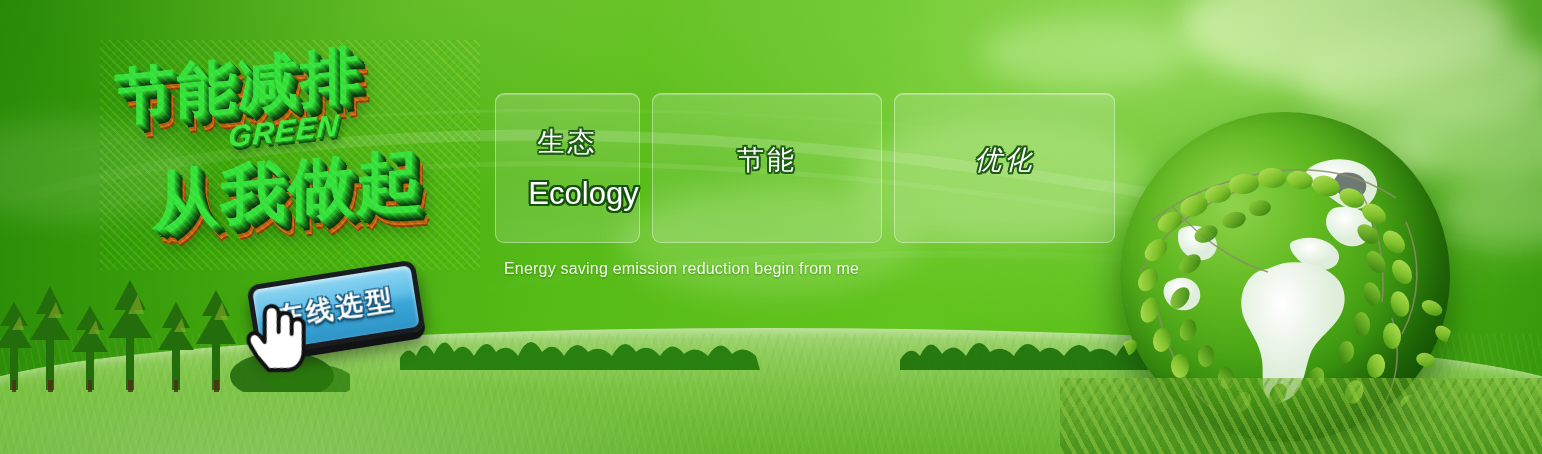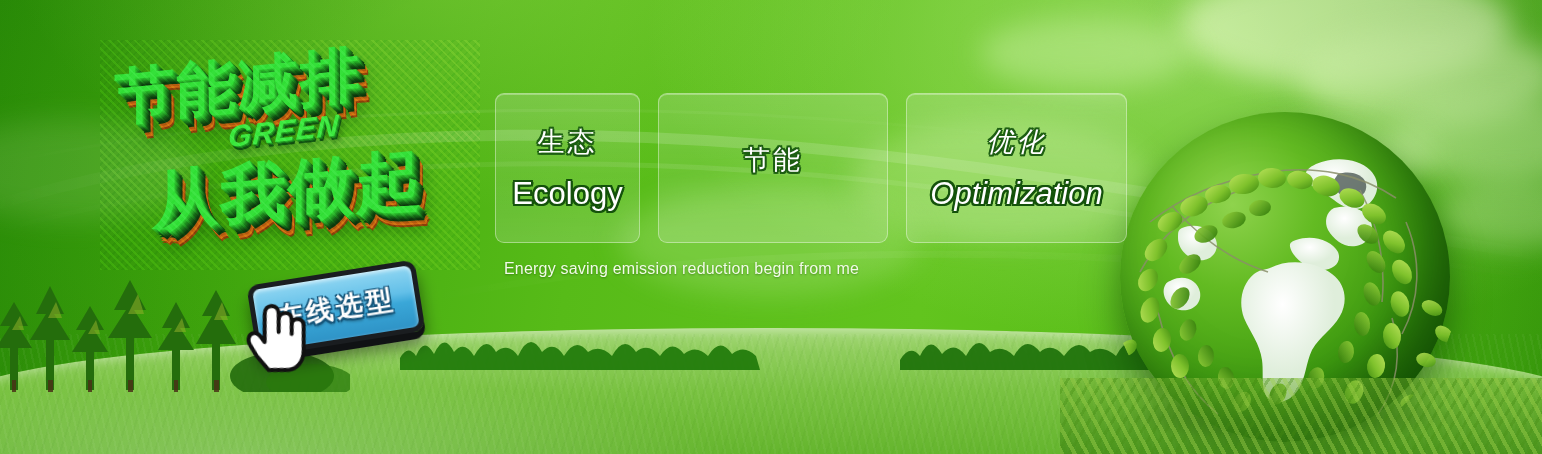--- a/index.html
+++ b/index.html
@@ -135,41 +135,42 @@
     box-shadow:0 7px 0 #101214, 0 12px 16px rgba(0,0,0,.45), inset 0 2px 4px rgba(255,255,255,.65);
     display:flex;align-items:center;justify-content:center;
   }
   .btn-online span{
     font-size:27px;font-weight:bold;color:#ffffff;letter-spacing:3px;
     text-shadow:-1.5px -1.5px 0 #15557a,1.5px -1.5px 0 #15557a,-1.5px 1.5px 0 #15557a,1.5px 1.5px 0 #15557a, 0 3px 3px rgba(0,0,0,.4);
   }
   .cursor-hand{position:absolute;left:-12px;top:18px;width:66px;height:74px;transform:rotate(9deg);}
 
   
-  .cards{position:absolute;left:495px;top:93px;width:626px;height:148px;display:flex;gap:18px;}
+  .cards{position:absolute;left:495px;top:93px;width:626px;height:148px;display:flex;gap:12px;}
   .card{
     flex:0 0 auto;height:148px;border-radius:9px;
     border:1px solid rgba(255,255,255,.38);
     background:linear-gradient(180deg, rgba(255,255,255,.17) 0%, rgba(255,255,255,.10) 55%, rgba(255,255,255,.16) 100%);
     display:flex;flex-direction:column;align-items:center;justify-content:center;
     box-shadow:inset 0 1px 0 rgba(255,255,255,.30);
   }
   .card.w1{width:143px;}
   .card.w2{width:228px;}
   .card.w3{width:219px;font-style:italic;}
   .card-cn{
     font-size:27px;color:#ffffff;font-weight:normal;letter-spacing:3px;
     margin-bottom:16px;
     text-shadow:-1.6px -1.6px 0 #1d5e12,1.6px -1.6px 0 #1d5e12,-1.6px 1.6px 0 #1d5e12,1.6px 1.6px 0 #1d5e12,
                 -2px 0 0 #1d5e12,2px 0 0 #1d5e12,0 -2px 0 #1d5e12,0 2px 0 #1d5e12;
   }
   .card-en{
     font-size:31px;color:#ffffff;letter-spacing:0px;
     text-shadow:-1.8px -1.8px 0 #14520b,1.8px -1.8px 0 #14520b,-1.8px 1.8px 0 #14520b,1.8px 1.8px 0 #14520b,
                 -2.3px 0 0 #14520b,2.3px 0 0 #14520b,0 -2.3px 0 #14520b,0 2.3px 0 #14520b;
+    padding-left:32px;
   }
 
   
   .tagline{
     position:absolute;left:504px;top:260px;
     font-size:16px;color:#f2fbe8;letter-spacing:.2px;
     text-shadow:0 1px 2px rgba(20,70,5,.45);
   }
 </style>
 </head>
@@ -399,19 +400,18 @@
   <div class="cards">
     <div class="card w1">
       <div class="card-cn">生态</div>
       <div class="card-en">Ecology</div>
     </div>
     <div class="card w2">
       <div class="card-cn">节能</div>
     </div>
     <div class="card w3">
       <div class="card-cn">优化</div>
-      <div class="card-en">Optimization</div>
     </div>
   </div>
 
   <div class="tagline">Energy saving emission reduction begin from me</div>
 
 </div>
 
 </body></html>

